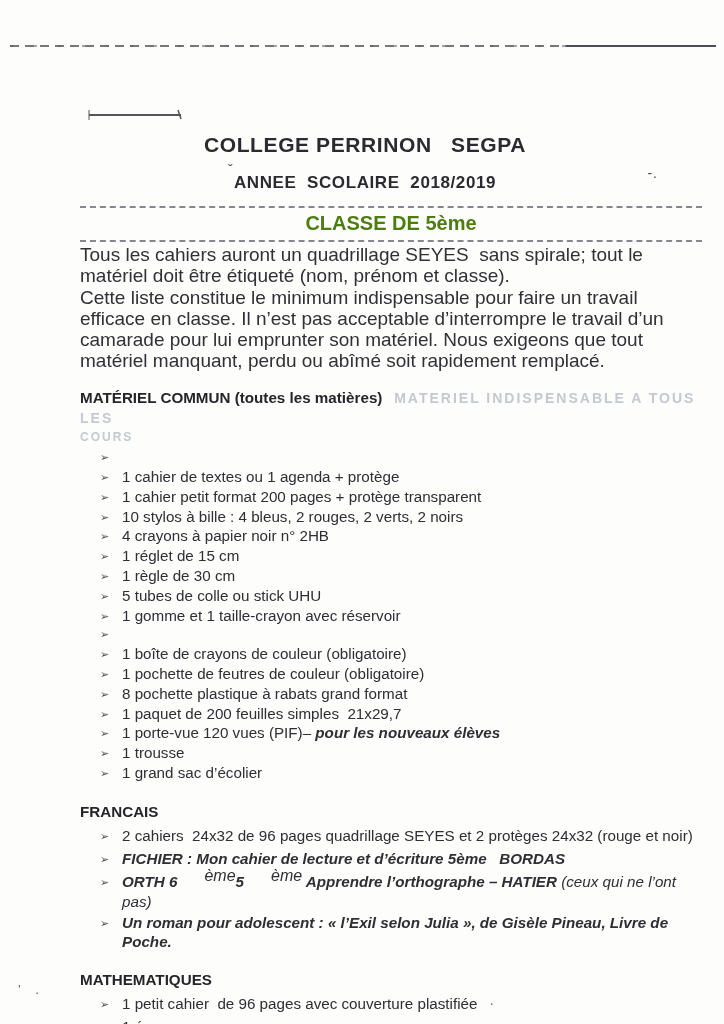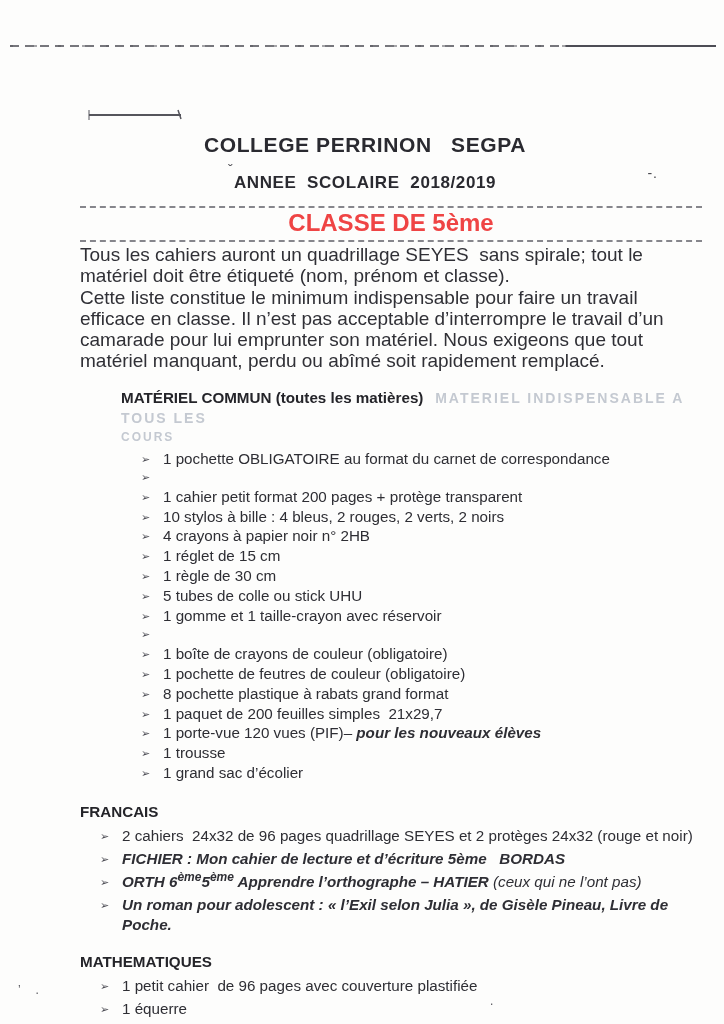--- a/index.html
+++ b/index.html
@@ -18,43 +18,43 @@
   .year{font-size:17px;line-height:23px;font-weight:600;letter-spacing:.6px;color:#2a2a30;white-space:pre;margin-top:14px;}
   .tick{position:absolute;left:148px;top:30px;font-size:14px;color:#4a4a50;}
   .dash-right{position:absolute;right:-8px;top:33px;font-size:14px;color:#4a4a50;letter-spacing:1px;}
 
   
   .class-box{
     margin-top:12px;
     border-top:2px dashed #86868c;border-bottom:2px dashed #86868c;
     padding:3px 0 5px;text-align:center;
   }
-  .class-title{font-size:24px;line-height:24px;font-weight:600;color:#ef4444;}
+  .class-title{font-size:20px;line-height:24px;font-weight:600;color:#4d7c0f;}
 
   
   .intro{margin-top:2px;font-size:19px;line-height:21.3px;color:#303036;}
   .intro p{margin:0;white-space:pre-wrap;}
 
   
   .section{margin-top:18px;}
-  .section:first-of-type{margin-top:16px;margin-left:41px;}
+  .section:first-of-type{margin-top:16px;}
   .sec-heading{font-size:15.2px;line-height:20px;font-weight:700;color:#242429;white-space:pre-wrap;}
   .ghost{font-weight:600;color:#c4c9d1;letter-spacing:2px;font-size:14px;filter:blur(.3px);white-space:pre-wrap;}
   .ghost-line{font-size:12px;line-height:18px;}
   ul.items{list-style:none;margin:4px 0 0;padding:0 0 0 20px;}
   ul.items li{display:flex;align-items:baseline;font-size:15.2px;color:#2e2e34;}
   ul.items li{line-height:19.5px;margin-bottom:1.5px;}
   ul.items.dense li{line-height:17.9px;margin-bottom:0;}
   .bullet{flex:0 0 22px;font-size:11px;color:#4a4a52;position:relative;top:-1px;}
   .li-text{white-space:pre-wrap;}
   .s-n{font-weight:400;}
   .s-b{font-weight:400;}
   .s-i{font-style:italic;}
   .s-bi{font-weight:700;font-style:italic;}
-  sup.s-sup{font-weight:700;font-style:italic;font-size:12px;line-height:0;vertical-align:super;}
+  sup.s-sup{font-weight:400;font-style:italic;font-size:16px;line-height:0;vertical-align:super;margin-left:27px;}
 
   
   .scan-top{
     position:absolute;top:45px;left:10px;width:706px;height:2px;
     background:
       repeating-linear-gradient(90deg, rgba(85,85,92,.8) 0 9px, transparent 9px 15px),
       repeating-linear-gradient(90deg, rgba(60,60,68,.45) 0 3px, transparent 3px 24px);
   }
   .scan-top::after{content:"";position:absolute;right:0;top:0;height:2px;width:150px;background:#4d4d55;}
   .arrow-art{position:absolute;left:85px;top:109px;}
@@ -93,24 +93,24 @@
       <p>Cette liste constitue le minimum indispensable pour faire un travail efficace en classe. Il n’est pas acceptable d’interrompre le travail d’un camarade pour lui emprunter son matériel. Nous exigeons que tout matériel manquant, perdu ou abîmé soit rapidement remplacé.</p>
     </div>
 
     <div id="sections">
         <div class="section">
           <div class="sec-heading"><span>MATÉRIEL COMMUN (toutes les matières)</span><span class="ghost">  MATERIEL INDISPENSABLE A TOUS LES</span></div>
           <div class="ghost ghost-line">COURS</div>
           <ul class="items dense">
             <li>
               <span class="bullet">➢</span>
-              <span class="li-text"><span class="s-n">1 pochette OBLIGATOIRE au format du carnet de correspondance</span></span>
-            </li>
-            <li>
-              <span class="bullet">➢</span>
+            </li>
+            <li>
+              <span class="bullet">➢</span>
+              <span class="li-text"><span class="s-n">1 cahier de textes ou 1 agenda + protège</span></span>
             </li>
             <li>
               <span class="bullet">➢</span>
               <span class="li-text"><span class="s-n">1 cahier petit format 200 pages + protège transparent</span></span>
             </li>
             <li>
               <span class="bullet">➢</span>
               <span class="li-text"><span class="s-n">10 stylos à bille : 4 bleus, 2 rouges, 2 verts, 2 noirs</span></span>
             </li>
             <li>

